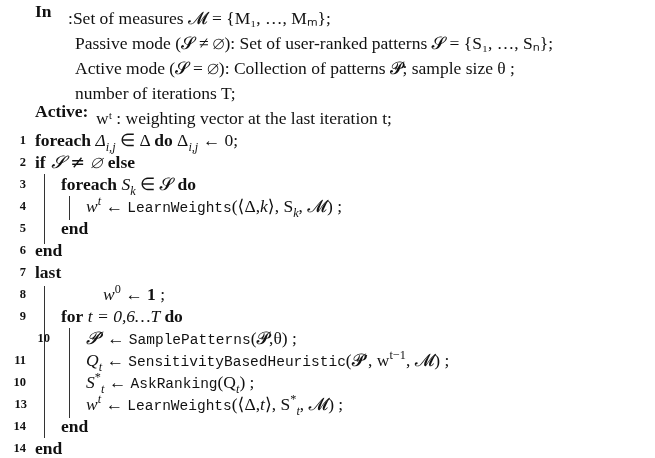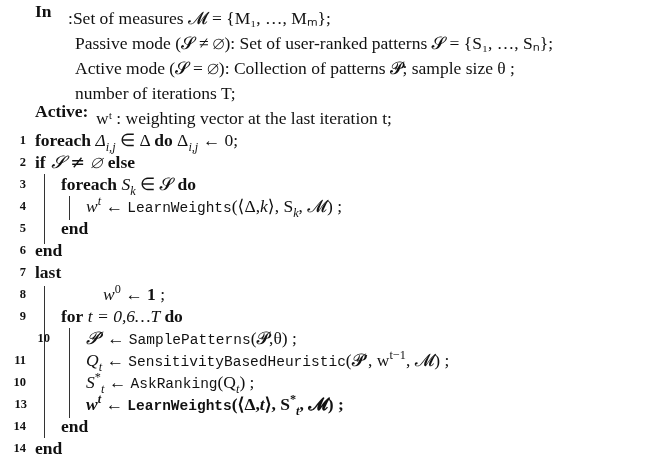--- a/index.html
+++ b/index.html
@@ -103,21 +103,21 @@
 </div>
 
 <div class="row" style="top:372px;">
   <span class="lnum" style="left:0;">10</span>
   <span class="code" style="left:86px;"><span class="i">S</span><sup>*</sup><sub class="i">t</sub><span> ← </span><span class="mono">AskRanking</span><span>(Q</span><sub class="i">t</sub><span>) ;</span></span>
 
 </div>
 
 <div class="row" style="top:394px;">
   <span class="lnum" style="left:1px;">13</span>
-  <span class="code" style="left:86px;font-weight:bold;"><span class="i">w</span><sup class="i">t</sup><span> ← </span><span class="mono">LearnWeights</span><span>(⟨Δ,</span><span class="i">t</span><span>⟩, S</span><sup>*</sup><sub class="i">t</sub><span>, 𝓜) ;</span></span>
+  <span class="code" style="left:86px;"><span class="i">w</span><sup class="i">t</sup><span> ← </span><span class="mono">LearnWeights</span><span>(⟨Δ,</span><span class="i">t</span><span>⟩, S</span><sup>*</sup><sub class="i">t</sub><span>, 𝓜) ;</span></span>
 
 </div>
 
 <div class="row" style="top:416px;">
   <span class="lnum" style="left:0;">14</span>
   <span class="code b" style="left:61px;">end</span>
 </div>
 
 <div class="row" style="top:416px; top:415px;">
 </div>

